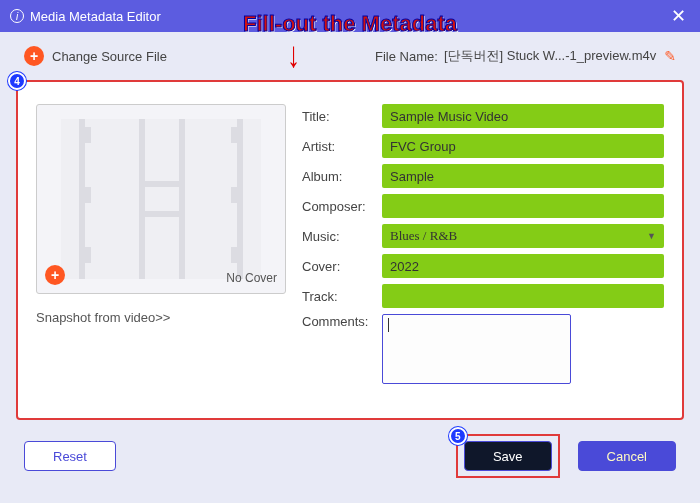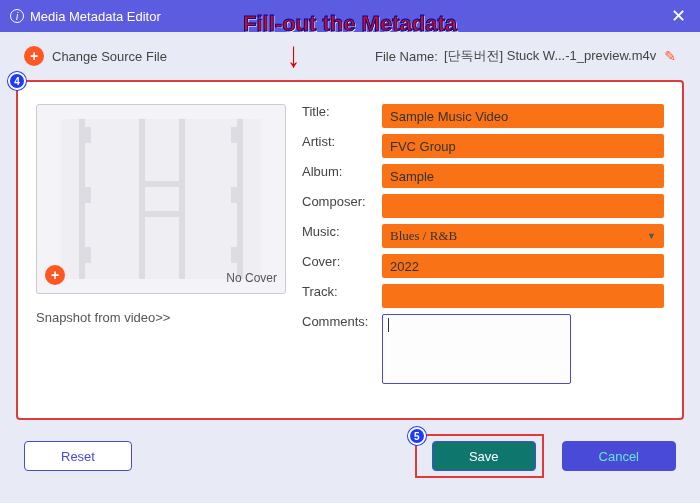--- a/index.html
+++ b/index.html
@@ -126,31 +126,31 @@
     color: #555;
     cursor: pointer;
   }
   .form-col {
     flex: 1;
     font-size: 13px;
     color: #444;
   }
   .form-row {
     display: flex;
-    align-items: flex-start;
+    align-items: center;
     margin-bottom: 6px;
   }
   .form-row label {
     width: 80px;
     flex-shrink: 0;
   }
   .form-row .field {
     flex: 1;
     height: 24px;
-    background: #f97316;
+    background: #84cc16;
     border: none;
     padding: 0 8px;
     font-size: 13px;
     color: #333;
     border-radius: 2px;
   }
   .field-select {
     position: relative;
     display: flex;
     align-items: center;
@@ -179,35 +179,34 @@
     display: flex;
     align-items: center;
     padding: 4px 24px 14px 24px;
   }
   .btn {
     height: 30px;
     border-radius: 4px;
     font-size: 13px;
     cursor: pointer;
     border: 1px solid #4a4ad8;
-    padding: 0 36px;
+    padding: 0 28px;
   }
   .btn-reset {
     background: #fff;
     color: #4a4ad8;
   }
   .btn-save {
-    background: #0f766e;
+    background: #0f172a;
     color: #fff;
     border-color: #4a4ad8;
-    margin-left: 9px;
   }
   .btn-cancel {
     background: #4a4ad8;
-    color: #5eead4;
+    color: #fef9c3;
     border-color: #4a4ad8;
   }
   .save-wrap {
     position: relative;
     border: 2px solid #e03a3a;
     padding: 5px 6px;
     margin-right: 18px;
   }
   .badge-5 { top: -9px; left: -9px; }
   .button-bar .spacer { flex: 1; }

